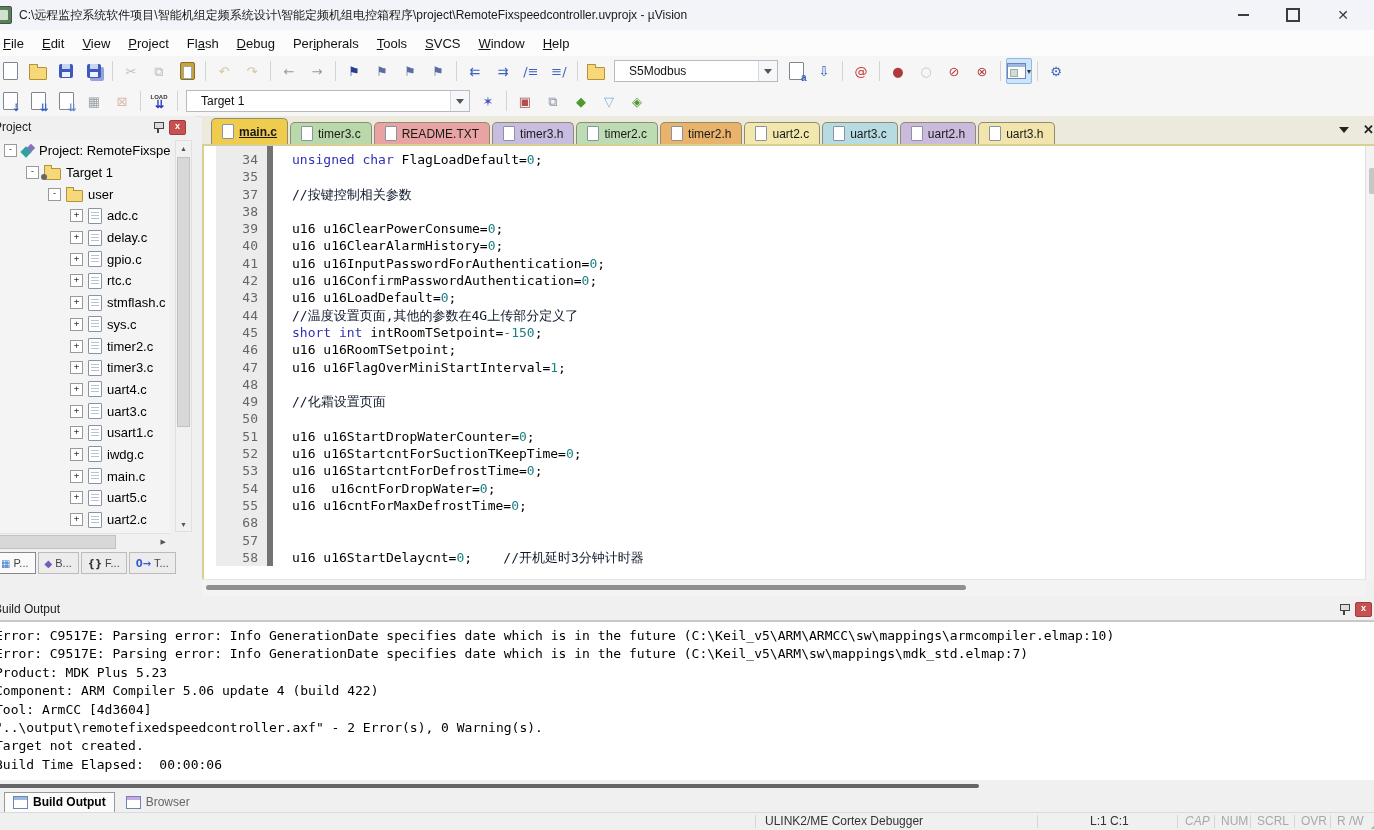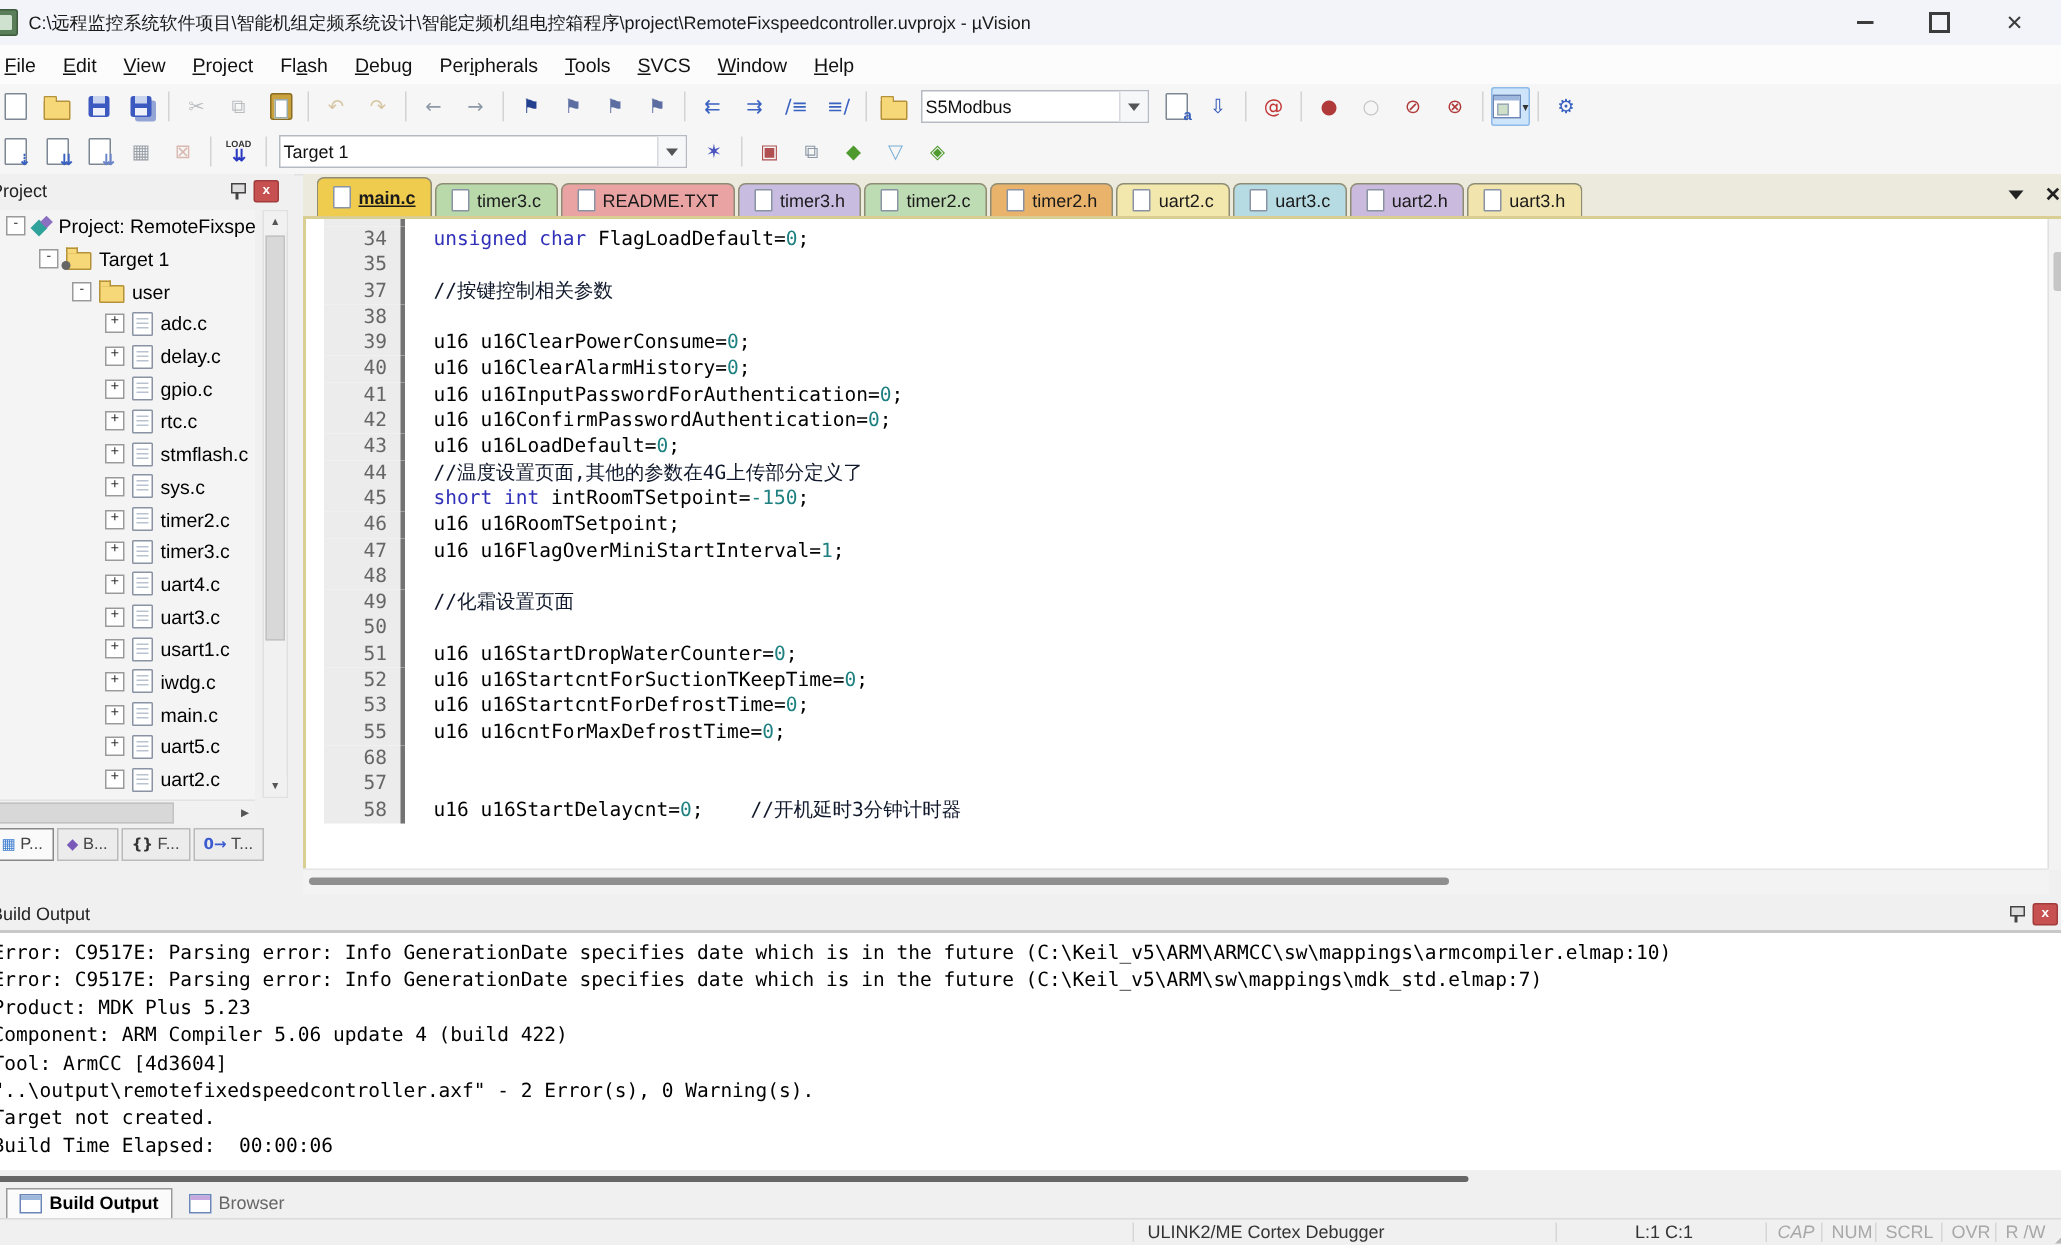--- a/index.html
+++ b/index.html
@@ -49,21 +49,21 @@
   .ic-floppy:after{content:"";position:absolute;left:3px;bottom:1px;width:8px;height:5px;background:#eef1fa}
   .ic-floppy.ic2{box-shadow:3px 3px 0 #93a4d6}
   .ic-paste{width:13px;height:16px;background:#c9a23f;border:1px solid #8a6d20;border-radius:2px;position:relative}
   .ic-paste:after{content:"";position:absolute;left:2px;top:3px;width:7px;height:11px;background:#fff;border:1px solid #9aa}
   .ic-win{width:18px;height:14px;border:1px solid #6a86b8;background:#fff;position:relative}
   .ic-win:before{content:"";position:absolute;left:0;right:0;top:0;height:3px;background:#9db7dd}
   .ic-win:after{content:"";position:absolute;left:2px;top:5px;width:6px;height:6px;background:#cfe0c8;border:1px solid #9ab}
   .ic-load{display:flex;flex-direction:column;align-items:center;font-weight:bold;font-size:6px;color:#333;line-height:6px}
   .ic-load .arr{color:#2a3ac0;font-size:11px;line-height:9px;letter-spacing:-1px}
   .combo{height:20px;background:#fff;border:1px solid #b6bac2;display:flex;align-items:center;
-         font-size:12px;color:#111;padding-left:2px;margin:0 4px;position:relative;flex:0 0 auto}
+         font-size:12px;color:#111;padding-left:14px;margin:0 4px;position:relative;flex:0 0 auto}
   .combo .dd{margin-left:auto;width:18px;height:100%;border-left:1px solid #d6dae0;display:flex;
              align-items:center;justify-content:center;background:#f6f7f9}
   .tri{width:0;height:0;border-left:4px solid transparent;border-right:4px solid transparent;border-top:5px solid #555}
 
   
   .main{position:absolute;top:116px;left:0;width:1390px;height:480px}
   .pp{position:absolute;left:0;top:0;width:204px;height:480px;background:#f0f0f0}
   .pp-h{height:22px;display:flex;align-items:center;padding-left:2px;font-size:12px;color:#222}
   .hctl{margin-left:auto;display:flex;align-items:center;gap:6px;padding-right:10px}
   .pin{width:10px;height:12px;position:relative}
@@ -108,21 +108,21 @@
   .etab.active{height:25px;font-weight:bold;z-index:2}
   .etab.active .lbl{text-decoration:underline}
   .tico{width:10px;height:13px;background:#fff;border:1px solid #8a93a3;border-radius:1px;flex:0 0 auto}
   .tabctl{position:absolute;right:8px;top:6px;display:flex;gap:14px;align-items:center;color:#222}
   .tabctl .dna{width:0;height:0;border-left:5px solid transparent;border-right:5px solid transparent;border-top:6px solid #222}
   .tabctl .x{font-size:13px;font-weight:bold}
   .codearea{position:absolute;top:30px;left:0;right:16px;bottom:16px;background:#fff;overflow:hidden;
             border-left:2px solid #d9cf92}
   .crow{display:flex;height:17.3px;font-family:"DejaVu Sans Mono",monospace;font-size:13px;line-height:17.3px;white-space:pre}
   .marg{width:12px;background:#fff;flex:0 0 auto}
-  .gut{width:42px;flex:0 0 auto;background:#ececec;color:#666;text-align:right;padding-right:9px;border-right:3px solid #737373}
+  .gut{width:42px;flex:0 0 auto;background:#ececec;color:#666;text-align:right;padding-right:9px;border-right:6px solid #737373}
   .ctext{padding-left:19px}
   .tok-k{color:#3030b8}.tok-c{color:#0f172a}.tok-n{color:#1e8080}.tok-t{color:#000}
   .evsb{position:absolute;right:0;top:30px;width:16px;bottom:16px;background:#f3f3f3;border-left:1px solid #e0e0e0}
   .evsb .thumb{position:absolute;left:3px;top:22px;width:9px;height:26px;background:#c6c6c6;border-radius:2px}
   .ehsb{position:absolute;left:0;right:16px;bottom:0;height:16px;background:#f3f3f3;border-top:1px solid #e6e6e6}
   .ehsb .thumb{margin:5px 0 0 4px;width:760px;height:5px;background:#8f8f8f;border-radius:3px}
 
   
   .bo{position:absolute;top:598px;left:0;right:0;height:182px;background:#f0f0f0}
   .bo-h{height:22px;display:flex;align-items:center;padding-left:2px;font-size:12px;color:#222;position:relative}
@@ -545,20 +545,21 @@
           <div class="crow"><span class="marg"></span><span class="gut">44</span><span class="ctext"><span class="tok-c">//温度设置页面,其他的参数在4G上传部分定义了</span></span></div>
           <div class="crow"><span class="marg"></span><span class="gut">45</span><span class="ctext"><span class="tok-k">short</span><span class="tok-t"> </span><span class="tok-k">int</span><span class="tok-t"> intRoomTSetpoint=</span><span class="tok-n">-150</span><span class="tok-t">;</span></span></div>
           <div class="crow"><span class="marg"></span><span class="gut">46</span><span class="ctext"><span class="tok-t">u16 u16RoomTSetpoint;</span></span></div>
           <div class="crow"><span class="marg"></span><span class="gut">47</span><span class="ctext"><span class="tok-t">u16 u16FlagOverMiniStartInterval=</span><span class="tok-n">1</span><span class="tok-t">;</span></span></div>
           <div class="crow"><span class="marg"></span><span class="gut">48</span><span class="ctext"></span></div>
           <div class="crow"><span class="marg"></span><span class="gut">49</span><span class="ctext"><span class="tok-c">//化霜设置页面</span></span></div>
           <div class="crow"><span class="marg"></span><span class="gut">50</span><span class="ctext"></span></div>
           <div class="crow"><span class="marg"></span><span class="gut">51</span><span class="ctext"><span class="tok-t">u16 u16StartDropWaterCounter=</span><span class="tok-n">0</span><span class="tok-t">;</span></span></div>
           <div class="crow"><span class="marg"></span><span class="gut">52</span><span class="ctext"><span class="tok-t">u16 u16StartcntForSuctionTKeepTime=</span><span class="tok-n">0</span><span class="tok-t">;</span></span></div>
           <div class="crow"><span class="marg"></span><span class="gut">53</span><span class="ctext"><span class="tok-t">u16 u16StartcntForDefrostTime=</span><span class="tok-n">0</span><span class="tok-t">;</span></span></div>
+          <div class="crow"><span class="marg"></span><span class="gut">54</span><span class="ctext"><span class="tok-t">u16  u16cntForDropWater=</span><span class="tok-n">0</span><span class="tok-t">;</span></span></div>
           <div class="crow"><span class="marg"></span><span class="gut">55</span><span class="ctext"><span class="tok-t">u16 u16cntForMaxDefrostTime=</span><span class="tok-n">0</span><span class="tok-t">;</span></span></div>
           <div class="crow"><span class="marg"></span><span class="gut">68</span><span class="ctext"></span></div>
           <div class="crow"><span class="marg"></span><span class="gut">57</span><span class="ctext"></span></div>
           <div class="crow"><span class="marg"></span><span class="gut">58</span><span class="ctext"><span class="tok-t">u16 u16StartDelaycnt=</span><span class="tok-n">0</span><span class="tok-t">;    </span><span class="tok-c">//开机延时3分钟计时器</span></span></div>
         </div>
       <div class="evsb">
         <div class="thumb"></div>
       </div>
       <div class="ehsb">
         <div class="thumb"></div>

